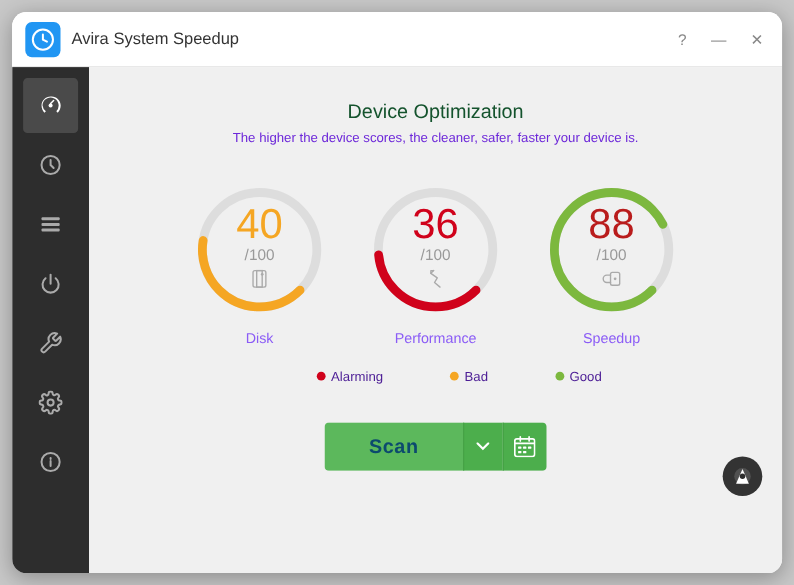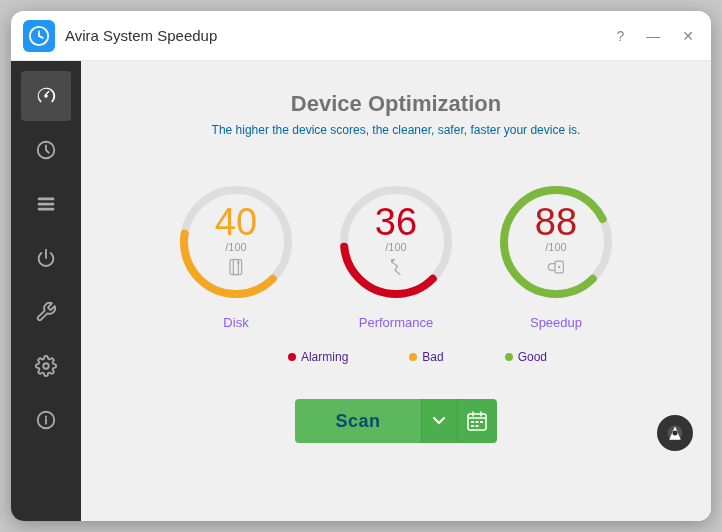--- a/index.html
+++ b/index.html
@@ -105,29 +105,29 @@
       flex: 1;
       background: #f0f0f0;
       display: flex;
       flex-direction: column;
       align-items: center;
       padding: 30px 20px 20px;
       position: relative;
     }
 
     .page-title {
-      font-size: 22px;
-      color: #737373;
-      font-weight: 700;
+      font-size: 18px;
+      color: #14532d;
+      font-weight: 400;
       margin-bottom: 6px;
     }
     .page-subtitle {
       font-size: 12px;
-      color: #0369a1;
-      margin-bottom: 40px;
+      color: #6d28d9;
+      margin-bottom: 30px;
       text-align: center;
     }
 
     
     .gauges-row {
       display: flex;
       gap: 30px;
       align-items: flex-start;
       margin-bottom: 20px;
     }
@@ -179,21 +179,21 @@
     }
     .gauge-score {
       font-size: 38px;
       font-weight: 400;
       line-height: 1;
     }
     .gauge-score.orange { color: #f5a623; }
     .gauge-score.red { color: #d0021b; }
     .gauge-score.green { color: #b91c1c; }
     .gauge-max {
-      font-size: 11px;
+      font-size: 14px;
       color: #999;
     }
     .gauge-icon {
       margin-top: 4px;
     }
     .gauge-icon svg {
       width: 22px;
       height: 22px;
     }
     .gauge-label {

